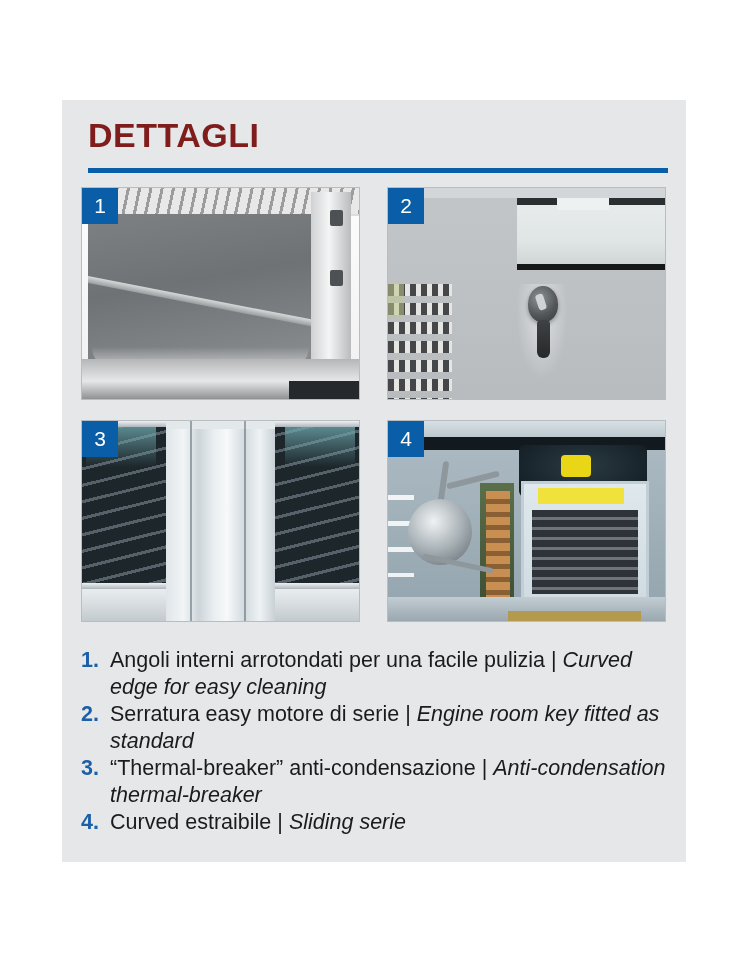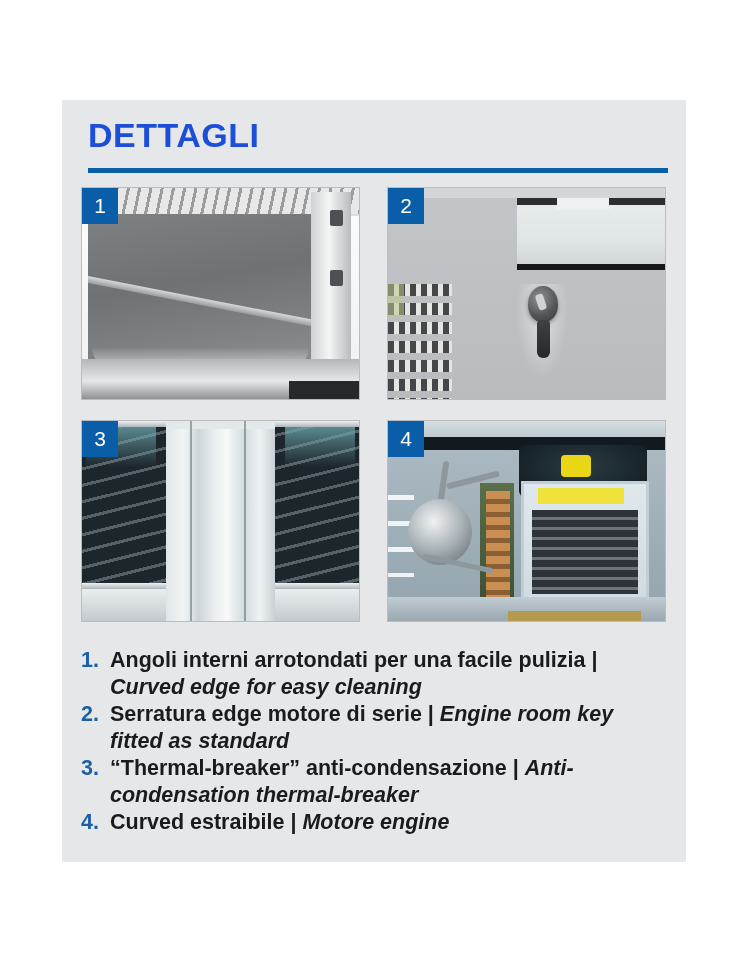--- a/index.html
+++ b/index.html
@@ -28,21 +28,21 @@
   }
 
   
   .heading {
     position: absolute;
     left: 26px;
     top: 18px;
     font-size: 34px;
     font-weight: bold;
     letter-spacing: 0.5px;
-    color: #1d4ed8;
+    color: #7f1d1d;
     line-height: 1;
     margin: 0;
     white-space: nowrap;
   }
   .heading-rule {
     position: absolute;
     left: 26px;
     top: 68px;
     width: 580px;
     height: 5px;
@@ -344,21 +344,20 @@
     align-items: flex-start;
   }
   .cap-num {
     flex: 0 0 auto;
     width: 29px;
     color: #1a5fa8;
     font-weight: bold;
   }
   .cap-text {
     flex: 1 1 auto;
-    font-weight: bold;
   }
   .cap-text .en {
     font-style: italic;
   }
   .sep { font-style: normal; }
 </style>
 </head>
 <body>
 
 <div class="panel">
@@ -450,27 +449,27 @@
 
   <div class="captions">
 
     <div class="cap-item">
       <span class="cap-num">1.</span>
       <span class="cap-text"><span>Angoli interni arrotondati per una facile pulizia</span><span class="sep"> | </span><span class="en">Curved edge for easy cleaning</span></span>
     </div>
 
     <div class="cap-item">
       <span class="cap-num">2.</span>
-      <span class="cap-text"><span>Serratura edge motore di serie</span><span class="sep"> | </span><span class="en">Engine room key fitted as standard</span></span>
+      <span class="cap-text"><span>Serratura easy motore di serie</span><span class="sep"> | </span><span class="en">Engine room key fitted as standard</span></span>
     </div>
 
     <div class="cap-item">
       <span class="cap-num">3.</span>
       <span class="cap-text"><span>“Thermal-breaker” anti-condensazione</span><span class="sep"> | </span><span class="en">Anti-condensation thermal-breaker</span></span>
     </div>
 
     <div class="cap-item">
       <span class="cap-num">4.</span>
-      <span class="cap-text"><span>Curved estraibile</span><span class="sep"> | </span><span class="en">Motore engine</span></span>
+      <span class="cap-text"><span>Curved estraibile</span><span class="sep"> | </span><span class="en">Sliding serie</span></span>
     </div>
 
   </div>
 </div>
 
 </body></html>

